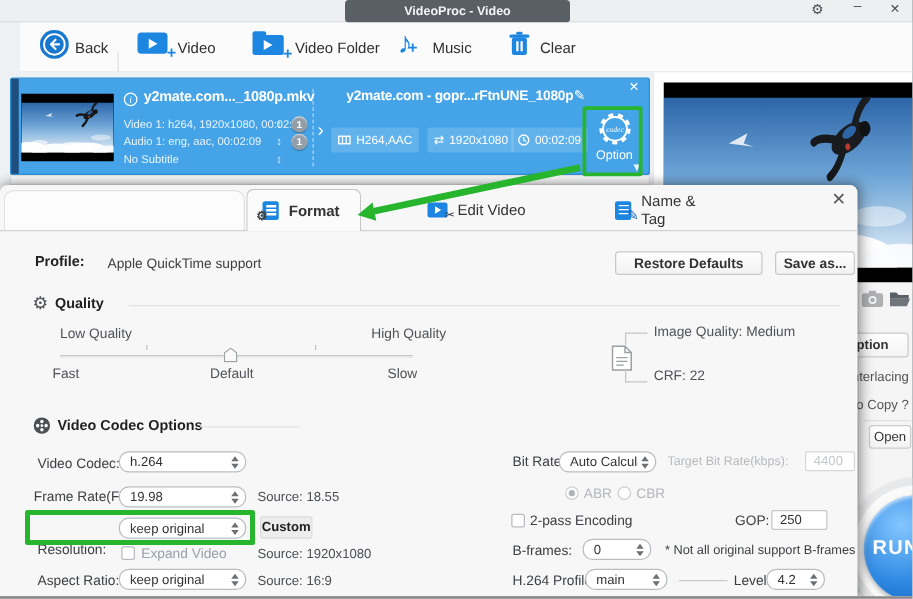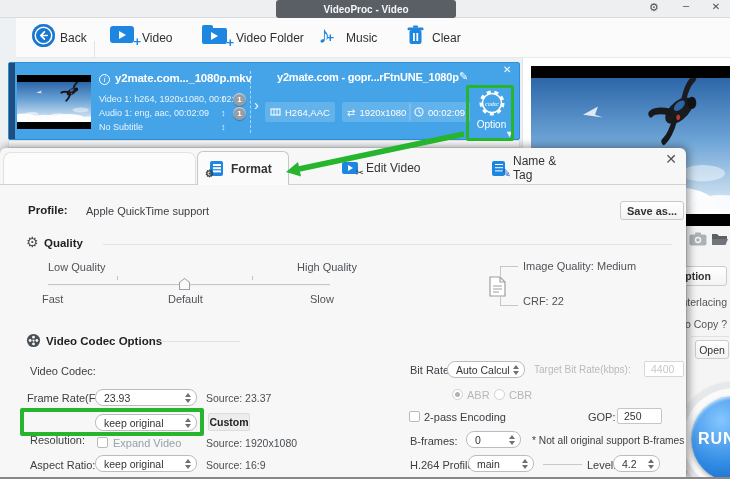--- a/index.html
+++ b/index.html
@@ -284,20 +284,23 @@
     </div>
     <div class="tab" style="left:480px;width:110px;">
       <span class="tabdoc">
         <span class="iconchar" style="right:-6px;bottom:-3px;font-size:11px;color:#1565c0;">✎</span>
       </span>
       <span>Name &amp; Tag</span>
     </div>
 
     <div class="dlabel" style="left:28px;top:56px;font-size:11.5px;font-weight:bold;color:#222;">Profile:</div>
     <div class="dlabel" style="left:86px;top:57px;">Apple QuickTime support</div>
+    <div class="dbtn" style="left:492px;top:53px;width:118px;height:19px;">
+      <span>Restore Defaults</span>
+      </div>
     <div class="dbtn" style="left:620px;top:53px;width:64px;height:19px;">
       <span>Save as...</span>
       </div>
 
     <div class="abs" style="left:26px;top:86px;font-size:14px;color:#4a4f54;">⚙</div>
     <div class="sectitle" style="left:44px;top:89px;">Quality</div>
     <div class="secline" style="left:103px;top:96px;width:569px;"></div>
 
     <div class="qlabel" style="left:48px;top:113px;">Low Quality</div>
     <div class="qlabel" style="left:297px;top:113px;">High Quality</div>
@@ -328,30 +331,37 @@
       <circle cx="8" cy="4.4" r="1.5" fill="#f7f7f8"></circle>
         <circle cx="8" cy="11.6" r="1.5" fill="#f7f7f8"></circle>
       <circle cx="4.4" cy="8" r="1.5" fill="#f7f7f8"></circle>
         <circle cx="11.6" cy="8" r="1.5" fill="#f7f7f8"></circle>
       <circle cx="8" cy="8" r="1.2" fill="#f7f7f8"></circle>
     </svg>
     <div class="sectitle" style="left:46px;top:187px;">Video Codec Options</div>
     <div class="secline" style="left:160px;top:193px;width:80px;"></div>
 
     <div class="dlabel" style="left:30px;top:217px;">Video Codec:</div>
+    <div class="combo" style="left:95px;top:213px;width:102px;">
+      <span class="combo-val">h.264</span>
+      <span class="combo-arr">
+          <i class="au"></i>
+          <i class="ad"></i>
+        </span>
+    </div>
 
     <div class="dlabel" style="left:27px;top:244px;">Frame Rate(FPS):</div>
     <div class="combo" style="left:95px;top:241px;width:102px;">
-      <span class="combo-val">23.93</span>
-      <span class="combo-arr">
-          <i class="au"></i>
-          <i class="ad"></i>
-        </span>
-    </div>
-    <div class="dsrc" style="left:206px;top:244px;">Source: 23.37</div>
+      <span class="combo-val">19.98</span>
+      <span class="combo-arr">
+          <i class="au"></i>
+          <i class="ad"></i>
+        </span>
+    </div>
+    <div class="dsrc" style="left:206px;top:244px;">Source: 18.55</div>
 
     <div class="dlabel" style="left:30px;top:286px;">Resolution:</div>
     <div class="combo" style="left:95px;top:266px;width:102px;">
       <span class="combo-val">keep original</span>
       <span class="combo-arr">
           <i class="au"></i>
           <i class="ad"></i>
         </span>
     </div>
     <div class="custombtn" style="left:208px;top:265px;width:42px;height:18px;">

